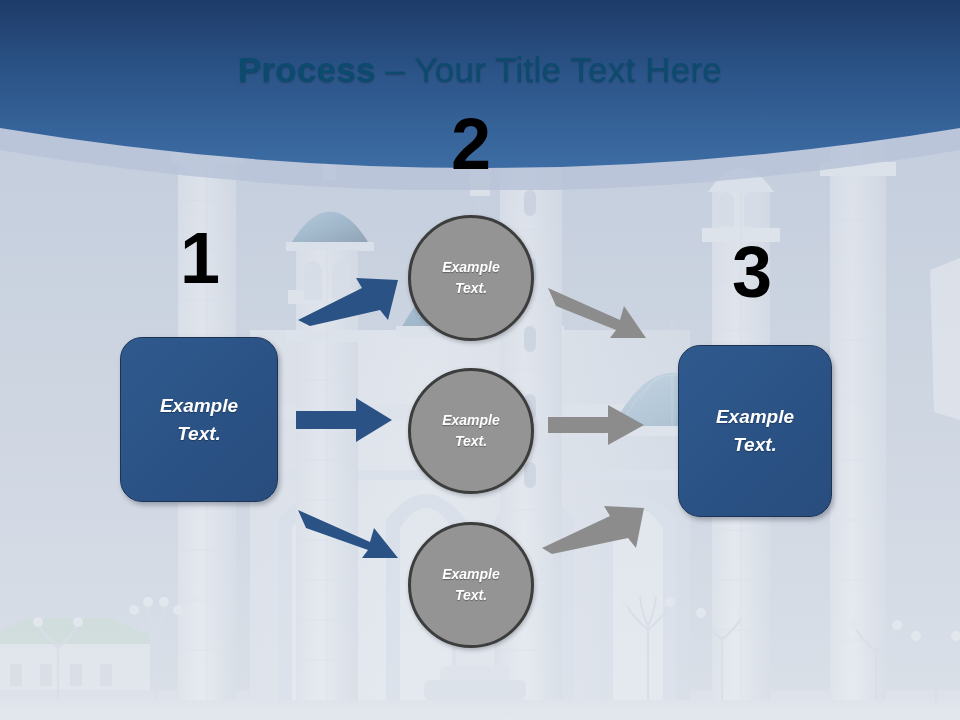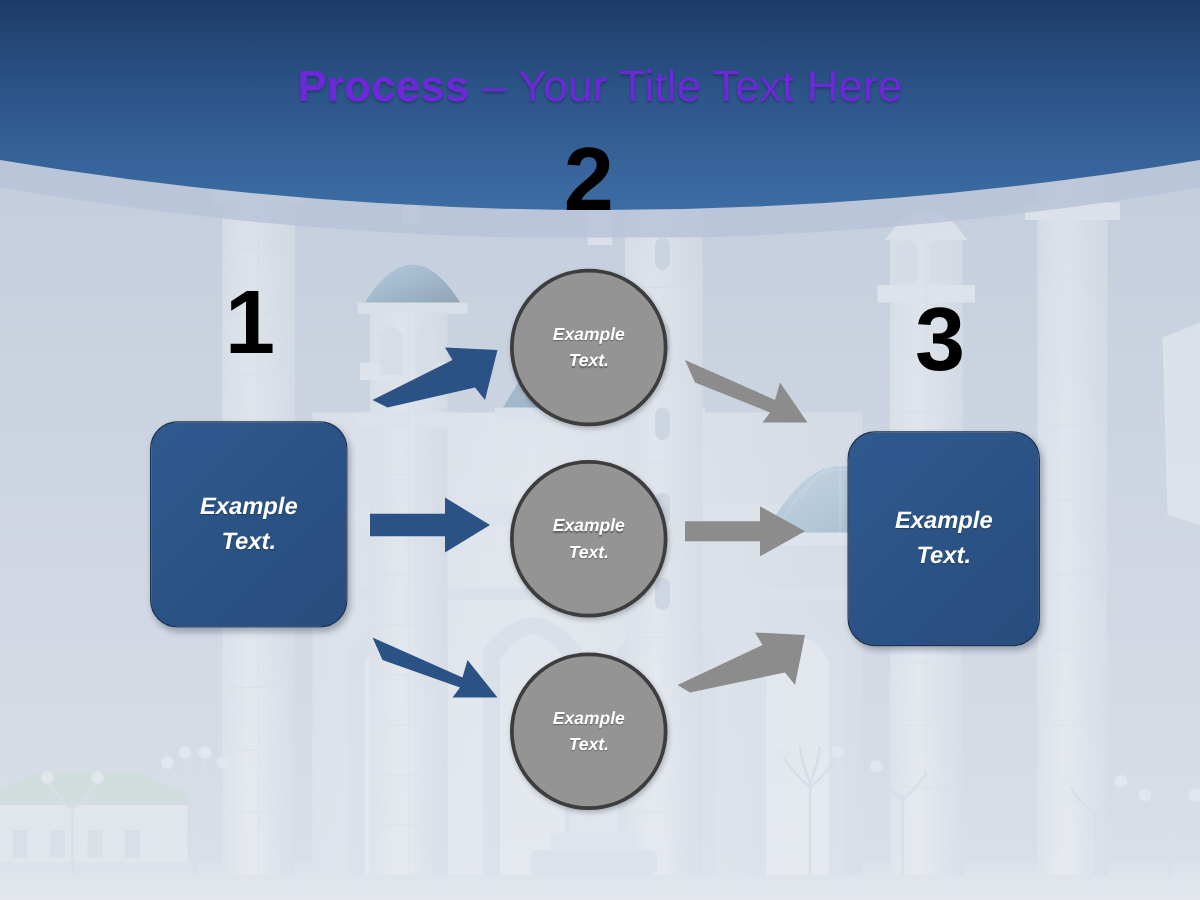--- a/index.html
+++ b/index.html
@@ -36,21 +36,21 @@
     pointer-events:none;
   }
   #header svg { display:block; }
 
   #title {
     position:absolute;
     left:0; top:50px;
     width:960px;
     text-align:center;
     font-size:35px;
-    color:#6d28d9;
+    color:#0c4a6e;
     letter-spacing:0.2px;
     white-space:nowrap;
     text-shadow:0 1px 2px rgba(0,0,0,0.25);
   }
   #title .t-strong { font-weight:bold; }
   #title .t-light  { font-weight:normal; }
 
   
   .step-num {
     position:absolute;

